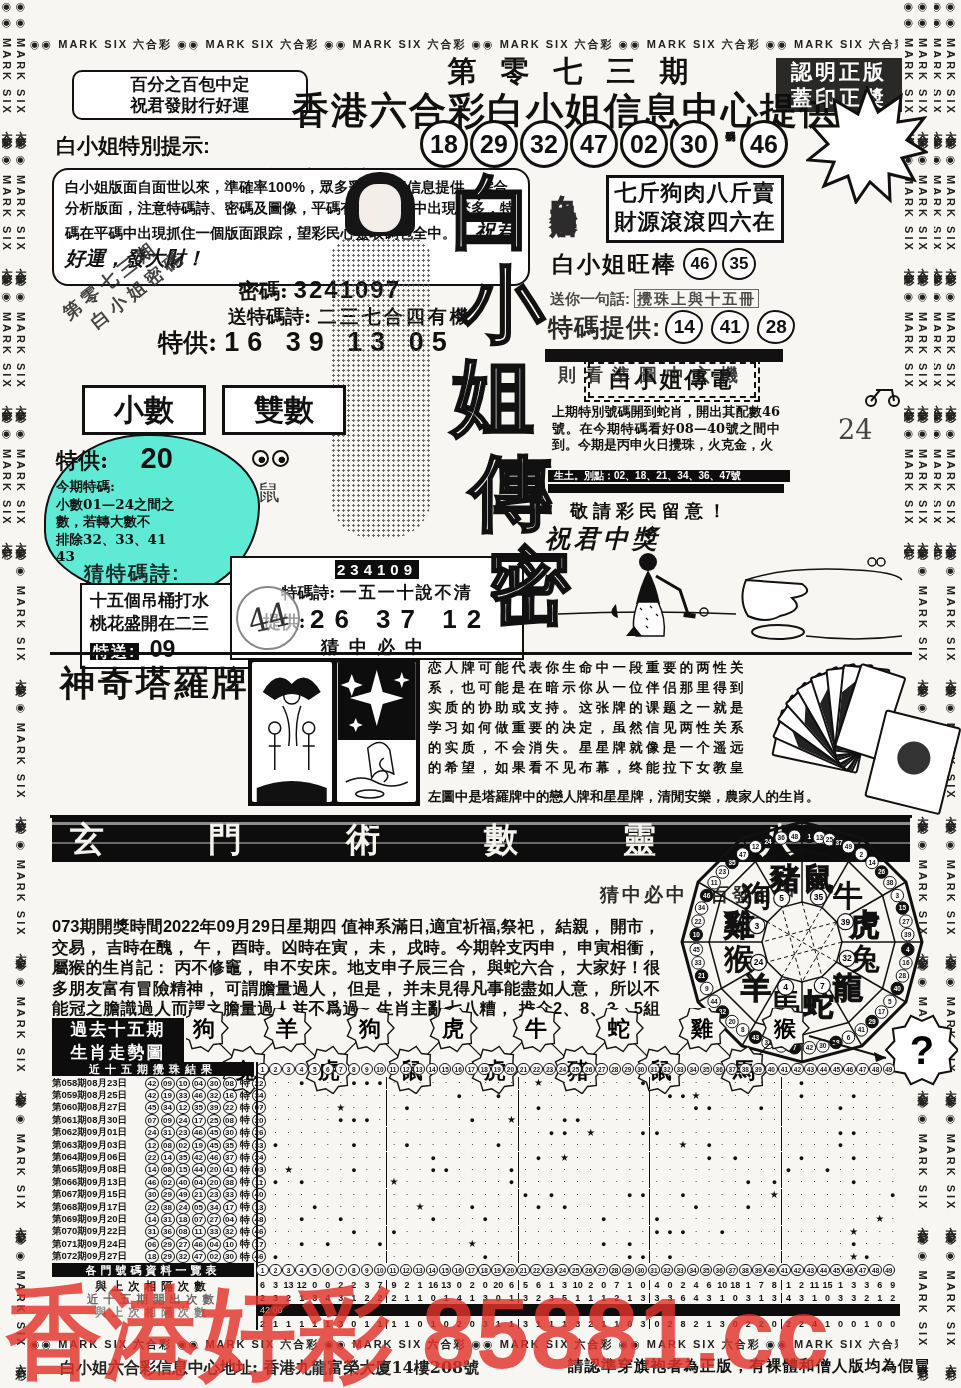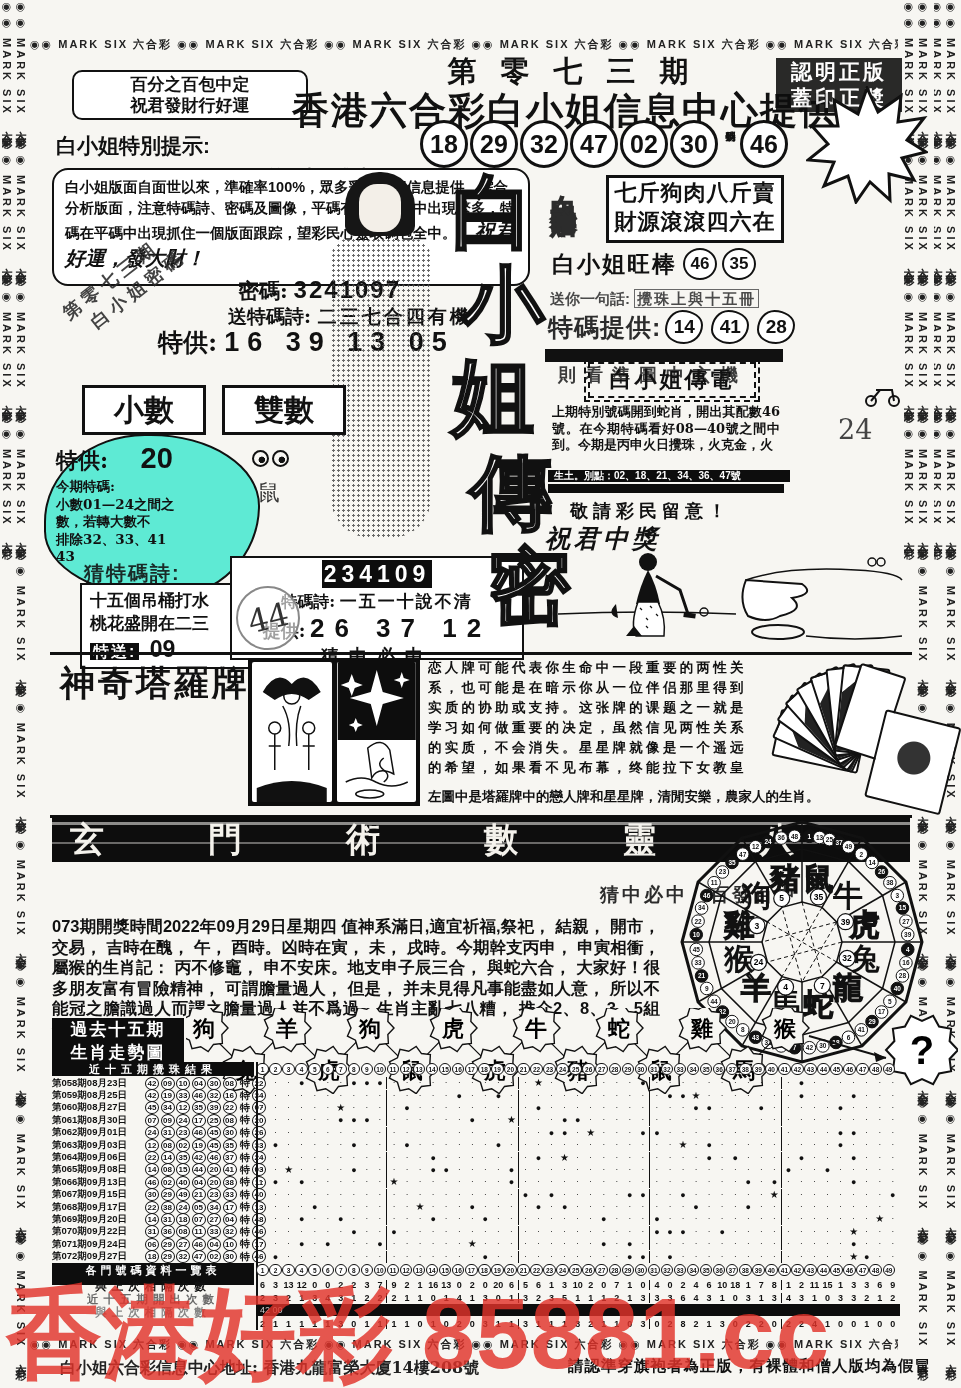--- a/index.html
+++ b/index.html
@@ -162,21 +162,21 @@
     <div class="b serif" style="font-size:17px;line-height:23px;">十五個吊桶打水</div>
     <div class="b serif" style="font-size:17px;line-height:23px;">桃花盛開在二三</div>
     <div style="margin-top:1px;">
       <span class="bar xb" style="font-size:16px;padding:0 3px;letter-spacing:2px;">特送:</span>
       <span class="xb" style="font-size:23px;margin-left:6px;">09</span>
     </div>
   </div>
 
   <div class="abs box" style="left:230px;top:556px;width:290px;height:100px;">
     <div style="text-align:center;margin-top:3px;">
-      <span class="bar xb" style="font-size:23px;letter-spacing:5px;padding:1px 2px;margin-top:6px;">234109</span>
+      <span class="bar xb" style="font-size:15px;letter-spacing:5px;padding:1px 2px;margin-top:6px;">234109</span>
     </div>
     <div style="text-align:center;margin-top:2px;">
       <span class="xb serif" style="font-size:16px;">特碼詩:</span>
       <span class="xb serif" style="font-size:17px;letter-spacing:2px;">一五一十說不清</span>
     </div>
     <div style="text-align:center;">
       <span class="xb serif" style="font-size:18px;">提供:</span>
       <span class="xb" style="font-size:26px;letter-spacing:10px;">26 37 12</span>
     </div>
     <div class="xb serif" style="text-align:center;font-size:18px;letter-spacing:10px;">猜中必中</div>
@@ -1541,21 +1541,21 @@
         <span class="mc" style="font-size: 8px;">·</span>
         <span class="mc" style="font-size: 8px;">·</span>
         <span class="mc" style="font-size: 10px;">★</span>
         <span class="mc">●</span>
         <span class="mc" style="font-size: 8px;">·</span>
         <span class="mc" style="font-size: 8px;">·</span>
       </div>
     </div>
   <div class="abs" style="left:256px;top:1062px;width:1.5px;height:268px;background:#111;"></div>
 
-  <div class="abs bar xb" style="left:52px;top:1263px;width:202px;height:22px;font-size:11px;letter-spacing:4px;text-align:center;line-height:14px;">各門號碼資料一覽表</div>
+  <div class="abs bar xb" style="left:52px;top:1263px;width:202px;height:14px;font-size:11px;letter-spacing:4px;text-align:center;line-height:14px;">各門號碼資料一覽表</div>
   <div class="abs" style="left:256px;top:1263px;" id="matrixHead2">
       <div class="mrow" style="height: 14px;">
         <span class="hc">
           <span>1</span>
         </span>
         <span class="hc">
           <span>2</span>
         </span>
         <span class="hc">
           <span>3</span>

